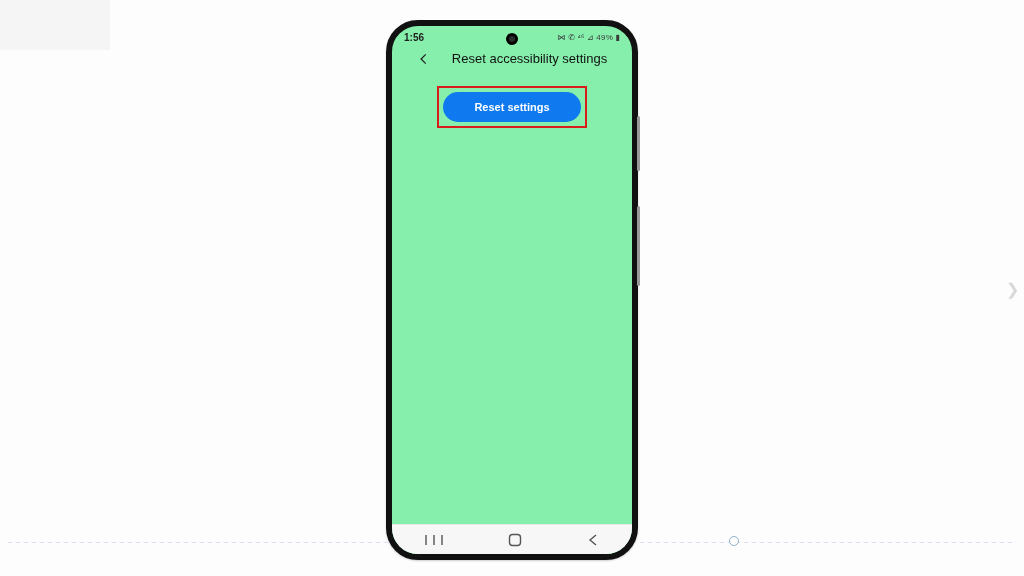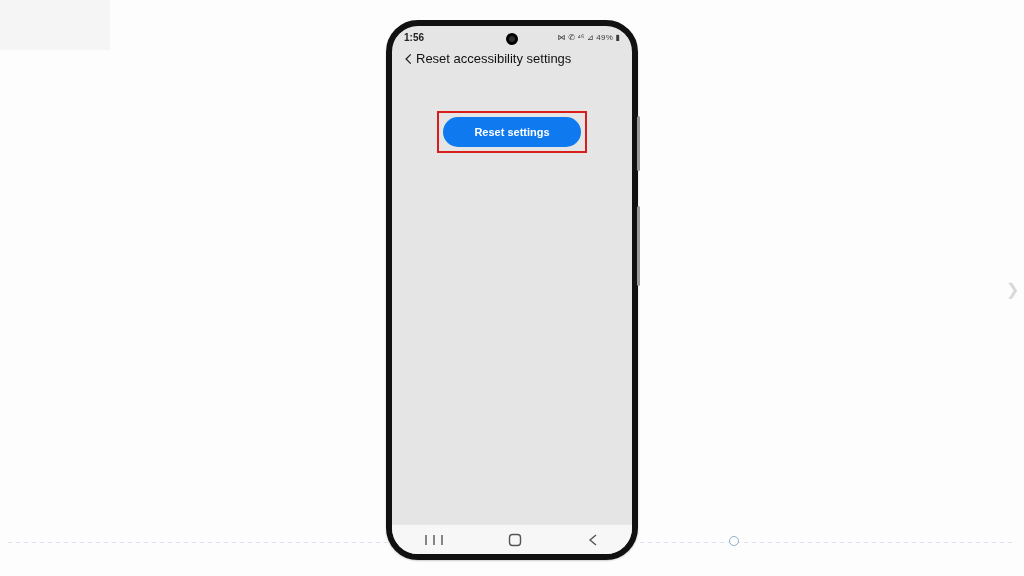--- a/index.html
+++ b/index.html
@@ -17,36 +17,36 @@
   }
   .carousel-dot { position:absolute; top:536px; right:285px; width:10px; height:10px; border:1px solid #8fb0c8; border-radius:50%; background:#fff; }
   .next-arrow {
     position:absolute; top:280px; right:2px; width:16px; height:20px; color:#d8d8d8; font-size:16px;
   }
   
   .phone {
     position:absolute; top:20px; left:50%; transform:translateX(-50%);
     width:252px; height:540px;
     border:6px solid #111; border-radius:32px;
-    background:#e5e5e5;
+    background:#86efac;
     box-shadow:0 1px 2px rgba(0,0,0,.2);
   }
   .side-btn { position:absolute; right:-8px; width:3px; background:#9a9a9a; border-radius:2px; }
   .side-btn.one { top:90px; height:55px; }
   .side-btn.two { top:180px; height:80px; }
   .camera { position:absolute; top:7px; left:50%; transform:translateX(-50%); width:12px; height:12px; background:#000; border-radius:50%; }
   .camera::after{content:""; position:absolute; inset:3px; background:#2d2d2d; border-radius:50%;}
   .status { display:flex; justify-content:space-between; align-items:center; padding:6px 12px 0; font-size:10px; color:#222; font-weight:600;}
   .status-right { font-size:8px; letter-spacing:.2px; font-weight:400; color:#3a3a3a;}
-  .header { display:flex; align-items:center; gap:0; padding:8px 10px 10px; }
+  .header { display:flex; align-items:center; gap:21px; padding:8px 10px 10px;justify-content:center; }
   .back-ic { width:14px; flex:none; }
   .title { font-size:13px; color:#111; }
   .para { padding:0 14px; font-size:10.5px; line-height:1.45; color:#7a7a7a; }
   .gap { height:10px; }
-  .btn-wrap { margin:25px auto 0; width:150px; padding:4px; border:2px solid #d91c1c; }
+  .btn-wrap { margin:0 auto 0; width:150px; padding:4px; border:2px solid #d91c1c; }
   .reset-btn {
     width:100%; height:30px; border:none; border-radius:16px; background:#0f7af0;
     color:#fff; font-size:11px; font-weight:bold; cursor:pointer;
   }
   .navbar {
     position:absolute; bottom:0; left:0; right:0; height:30px;
     display:flex; justify-content:space-around; align-items:center;
     border-top:1px solid #e7e7e7; background:#f7f7f7;
     border-bottom-left-radius:26px; border-bottom-right-radius:26px;
   }

